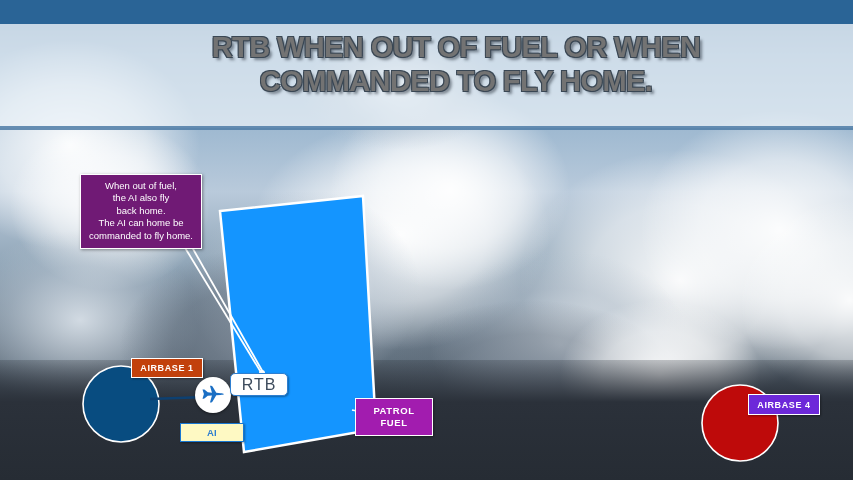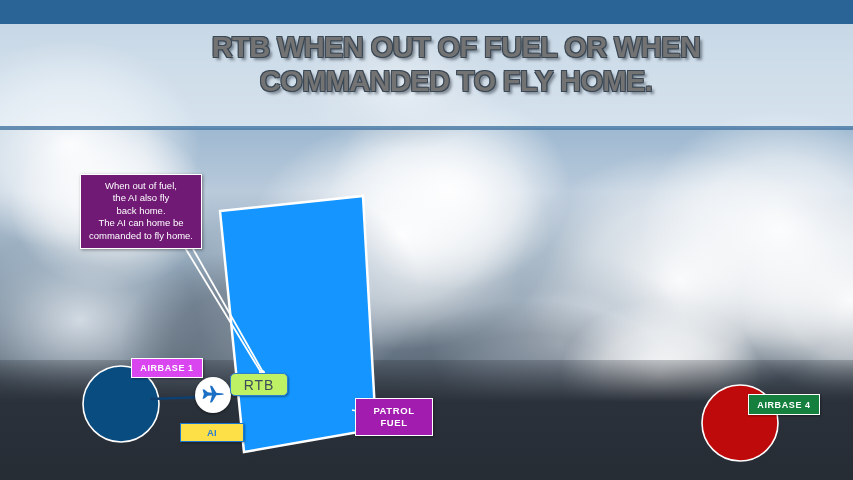--- a/index.html
+++ b/index.html
@@ -125,50 +125,50 @@
     align-items: center;
     justify-content: center;
     text-align: center;
     font-weight: bold;
     letter-spacing: 0.6px;
     box-shadow: 1px 1px 2px rgba(0,0,0,0.35);
   }
   .chip-airbase1 {
     left: 131px; top: 358px;
     width: 70px; height: 18px;
-    background: #d946ef;
+    background: #c2410c;
     border: 1.5px solid #ffffff;
     color: #ffffff;
     font-size: 9px;
   }
   .chip-airbase4 {
     left: 748px; top: 394px;
     width: 70px; height: 19px;
-    background: #15803d;
+    background: #6d28d9;
     border: 1.5px solid #ffffff;
     color: #ffffff;
     font-size: 9px;
   }
   .chip-ai {
     left: 180px; top: 423px;
     width: 62px; height: 17px;
-    background: #fde047;
+    background: #fef9c3;
     border: 1.5px solid #1877d1;
     color: #2f7fd0;
     font-size: 9.5px;
     letter-spacing: 0.3px;
   }
   .chip-rtb {
     left: 230px; top: 373px;
     width: 56px; height: 21px;
-    background: #bef264;
+    background: #ffffff;
     border: 1.5px solid #2f7fd0;
     border-radius: 5px;
     color: #3d4b5c;
-    font-size: 14px;
+    font-size: 16px;
     font-weight: normal;
     letter-spacing: 1px;
     justify-content: center;
   }
   .chip-patrol {
     left: 355px; top: 398px;
     width: 76px; height: 36px;
     background: #a21caf;
     border: 1.5px solid #ffffff;
     color: #ffffff;

